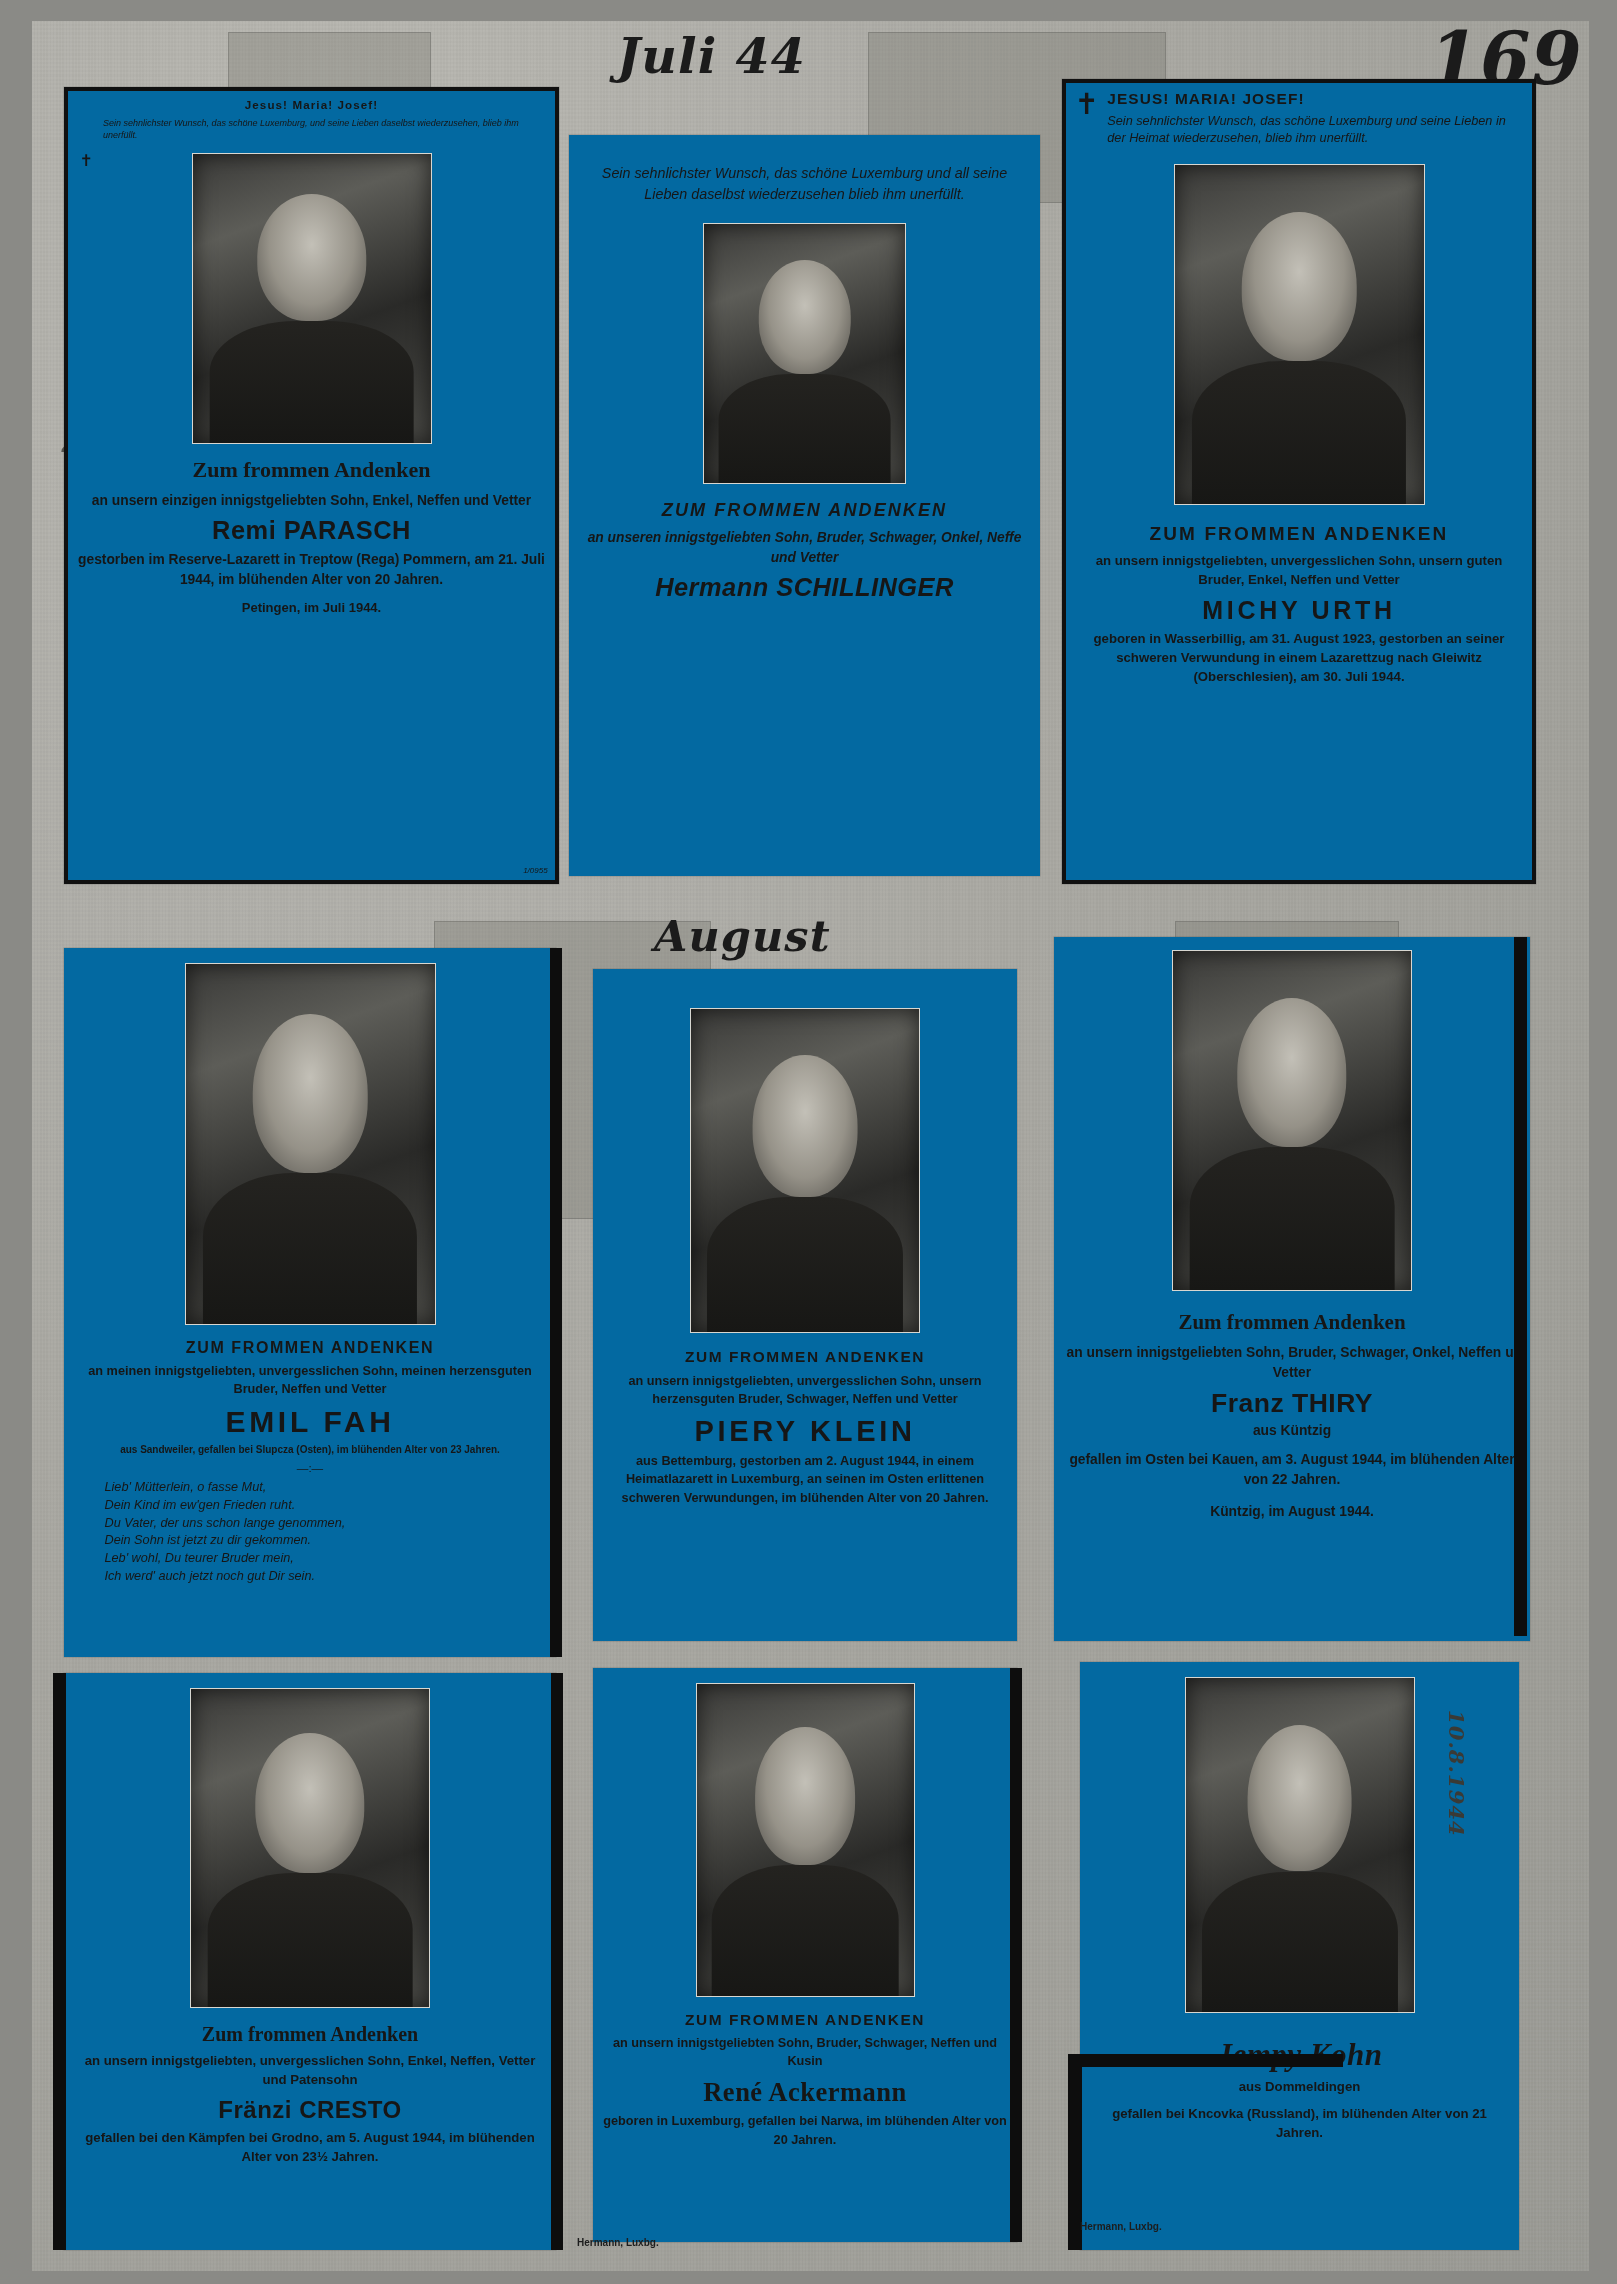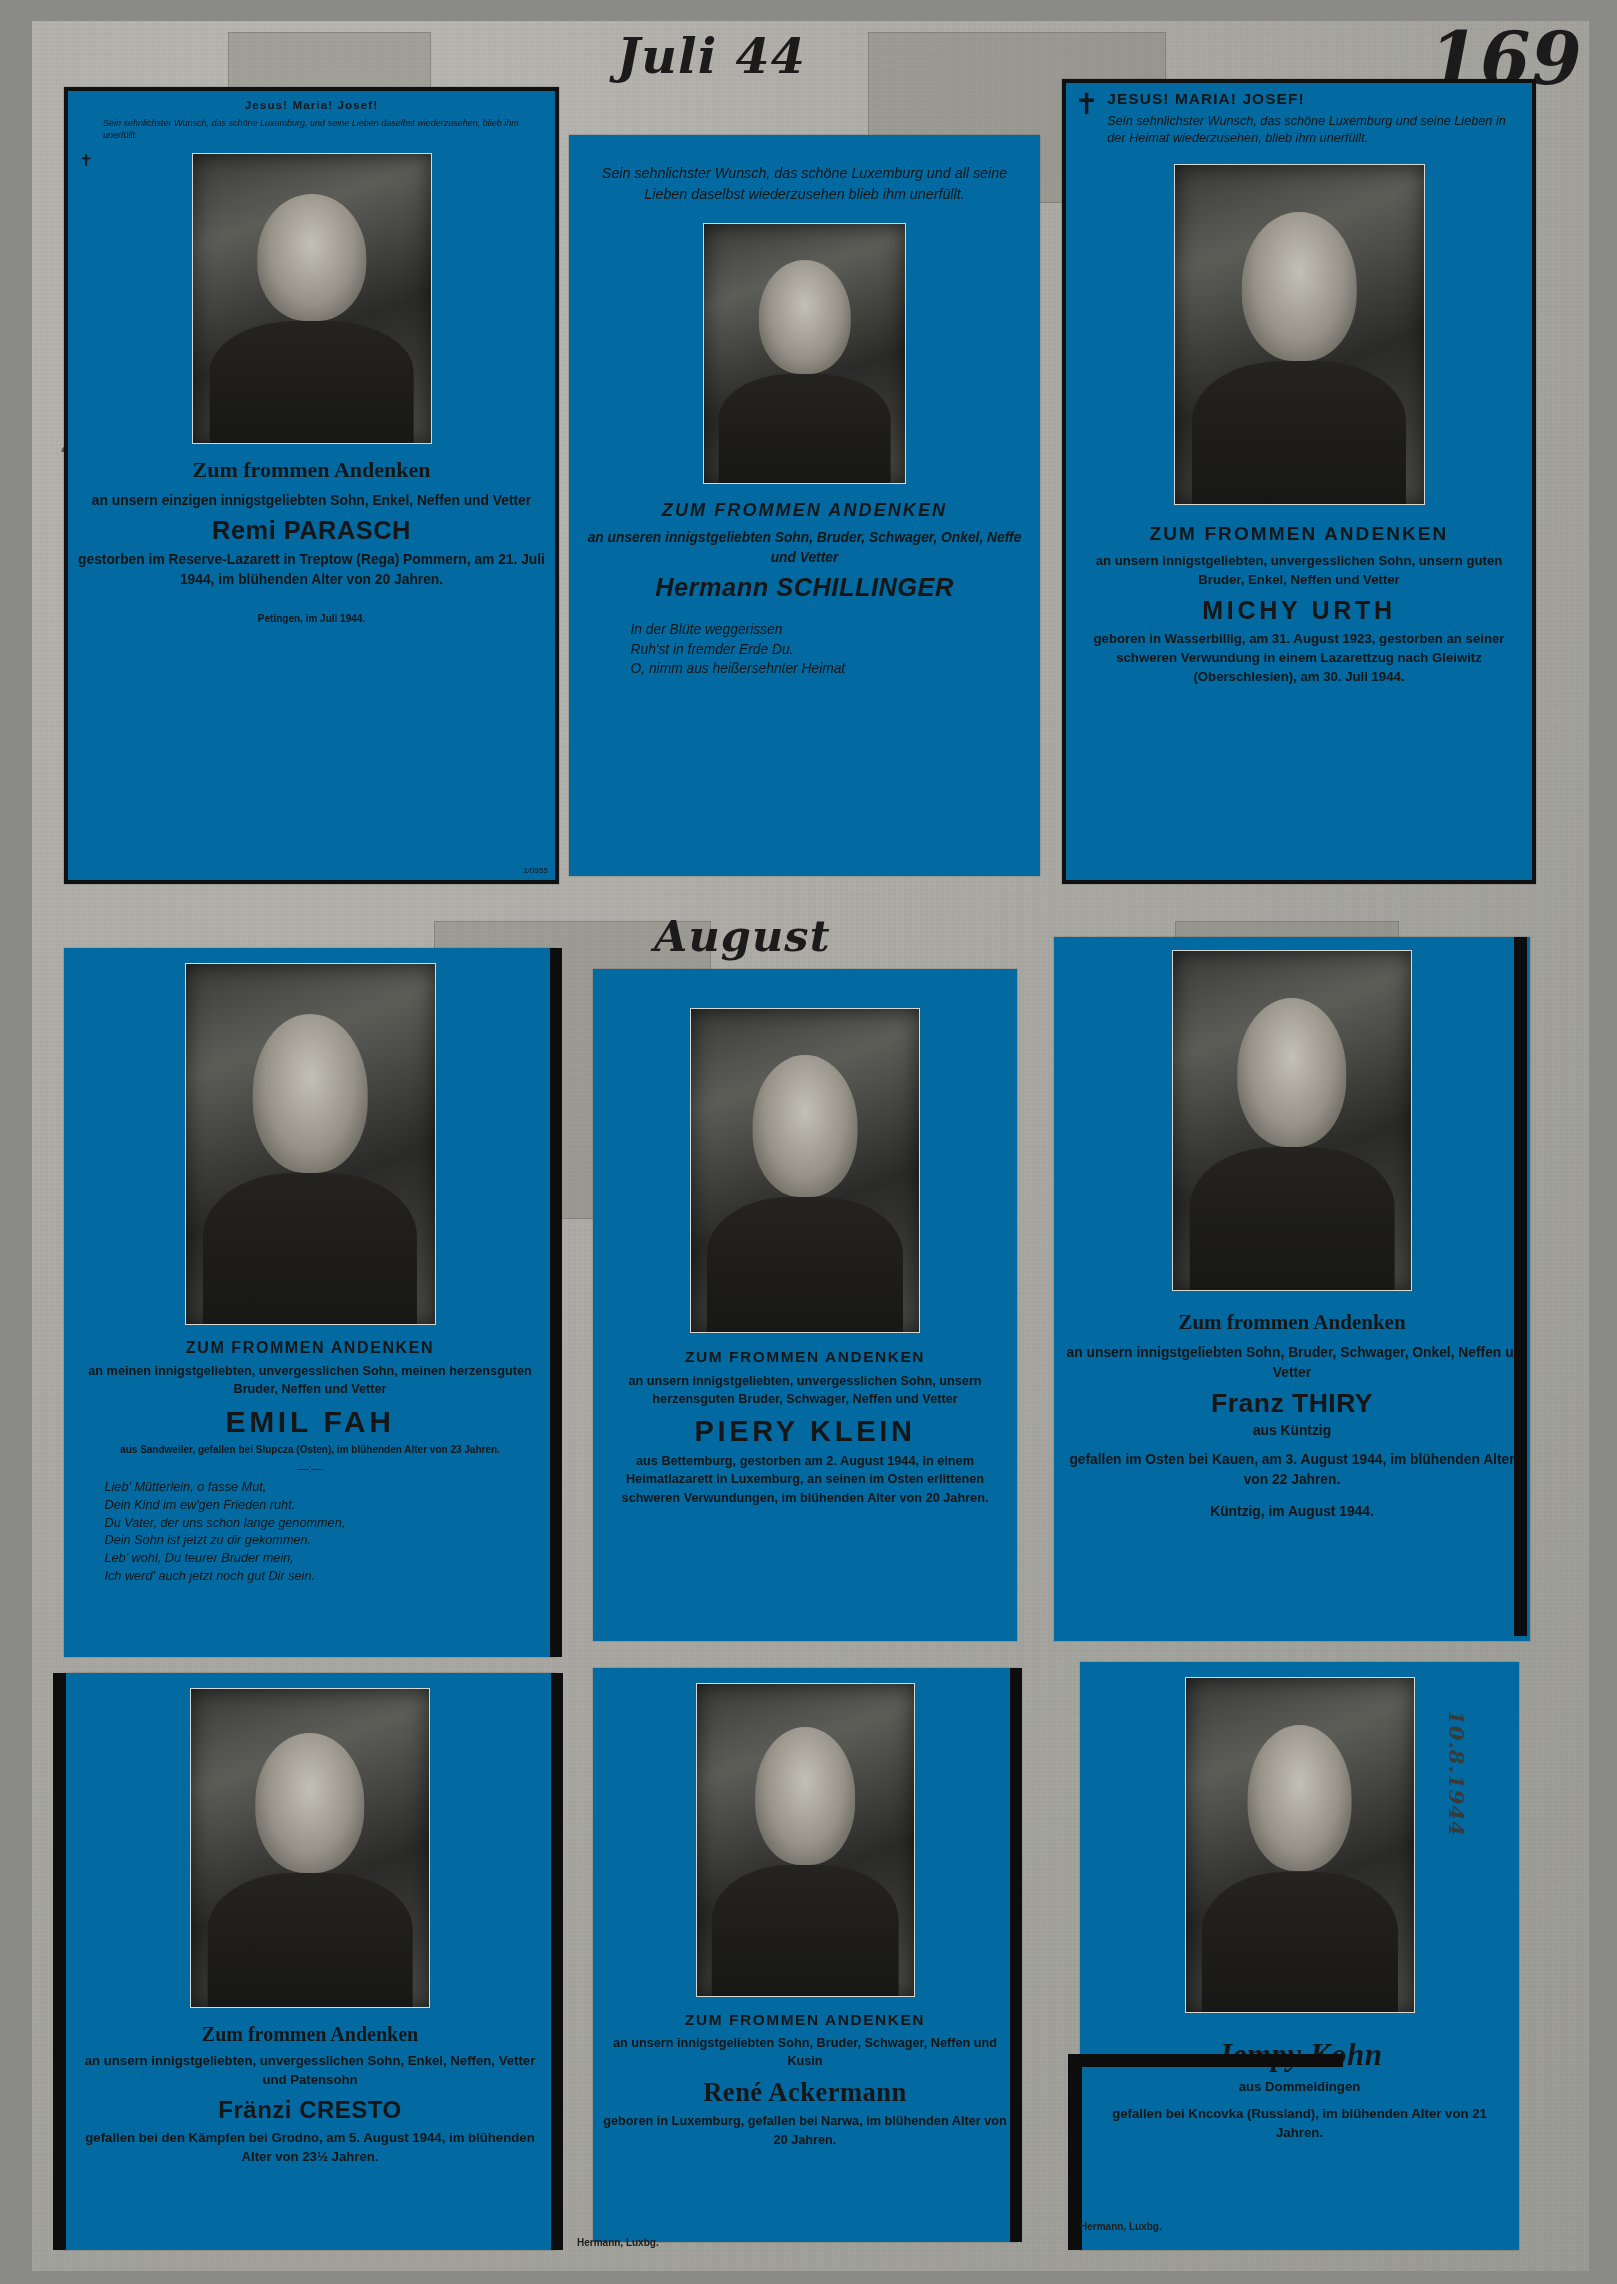--- a/index.html
+++ b/index.html
@@ -207,35 +207,32 @@
   <div class="card framed" style="left:64px; top:87px; width:487px; height:789px;">
     <div class="inner">
       <div class="jmj">Jesus!   Maria!   Josef!</div>
       <div class="hdr-sm" style="margin-top:5.3px; text-align:left; padding-left:26.5px; position:relative;">Sein sehnlichster Wunsch, das schöne Luxemburg, und seine Lieben daselbst wiederzusehen, blieb ihm unerfüllt.</div>
       <span class="cross" style="position:absolute; left:11.6px; top:62px;">✝</span>
       <div class="portrait" style="width:238px; height:289px; margin-top:11.6px;"></div>
       <div class="zfa-serif" style="font-size:22px; margin-top:13.8px;">Zum frommen Andenken</div>
       <div class="relations" style="font-size:13.8px; margin-top:7.4px;">an unsern einzigen innigstgeliebten Sohn, Enkel, Neffen und Vetter</div>
       <div class="name" style="font-size:25.4px;">Remi PARASCH</div>
       <div class="details" style="font-size:13.8px;">gestorben im Reserve-Lazarett in Treptow (Rega) Pommern, am 21. Juli 1944, im blühenden Alter von 20 Jahren.</div>
-      <div class="footer-note" style="font-size:10px; margin-top:23px;">Petingen, im Juli 1944.</div>
+      <div class="footer-note" style="font-size:13px; margin-top:10px;">Petingen, im Juli 1944.</div>
       <div class="ref">1/0955</div>
     </div>
   </div>
 
   <div class="card" style="left:569px; top:135px; width:471px; height:741px;">
     <div class="inner">
       <div class="hdr-sm" style="font-size:14.3px; margin-top:21px; line-height:1.45; padding:0 21px;">Sein sehnlichster Wunsch, das schöne Luxemburg und all seine Lieben daselbst wiederzusehen blieb ihm unerfüllt.</div>
       <div class="portrait" style="width:201px; height:259px; margin-top:18px;"></div>
       <div class="zfa" style="font-style:italic; font-size:18px; letter-spacing:2.1px; margin-top:16px;">ZUM FROMMEN ANDENKEN</div>
       <div class="relations italic" style="font-size:13.8px; margin-top:7.4px;">an unseren innigstgeliebten Sohn, Bruder, Schwager, Onkel, Neffe und Vetter</div>
       <div class="name italic" style="font-size:25.4px;">Hermann SCHILLINGER</div>
-      <div class="verse" style="font-size:13.8px; margin-top:18px; padding-left:53px; white-space:pre-line;">In der Blüte weggerissen
-Ruh'st in fremder Erde Du.
-O, nimm aus heißersehnter Heimat</div>
     </div>
   </div>
 
   <div class="card framed" style="left:1062px; top:79px; width:466px; height:797px;">
     <div class="inner">
       <div style="display:flex; align-items:flex-start; gap:8.5px; text-align:left;">
         <span class="cross" style="font-size:29px;">✝</span>
         <div style="flex:1;">
           <div class="jmj" style="font-size:15.4px; letter-spacing:1.1px;">JESUS! MARIA! JOSEF!</div>
           <div class="hdr-sm" style="font-size:12.7px; margin-top:4.2px;">Sein sehnlichster Wunsch, das schöne Luxemburg und seine Lieben in der Heimat wiederzusehen, blieb ihm unerfüllt.</div>

